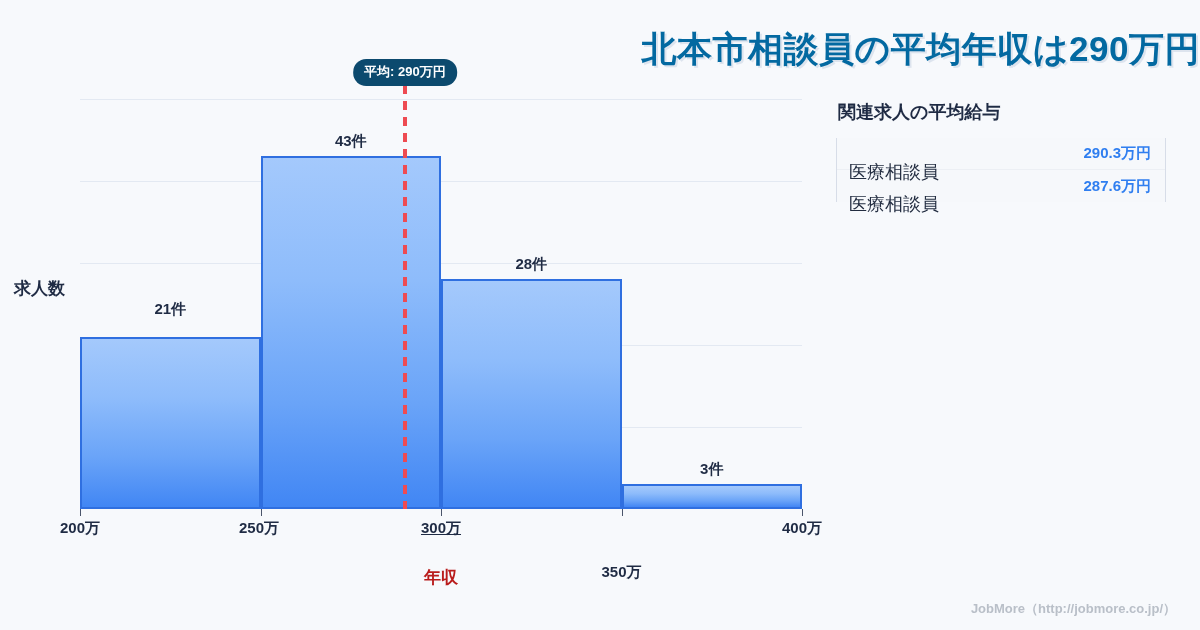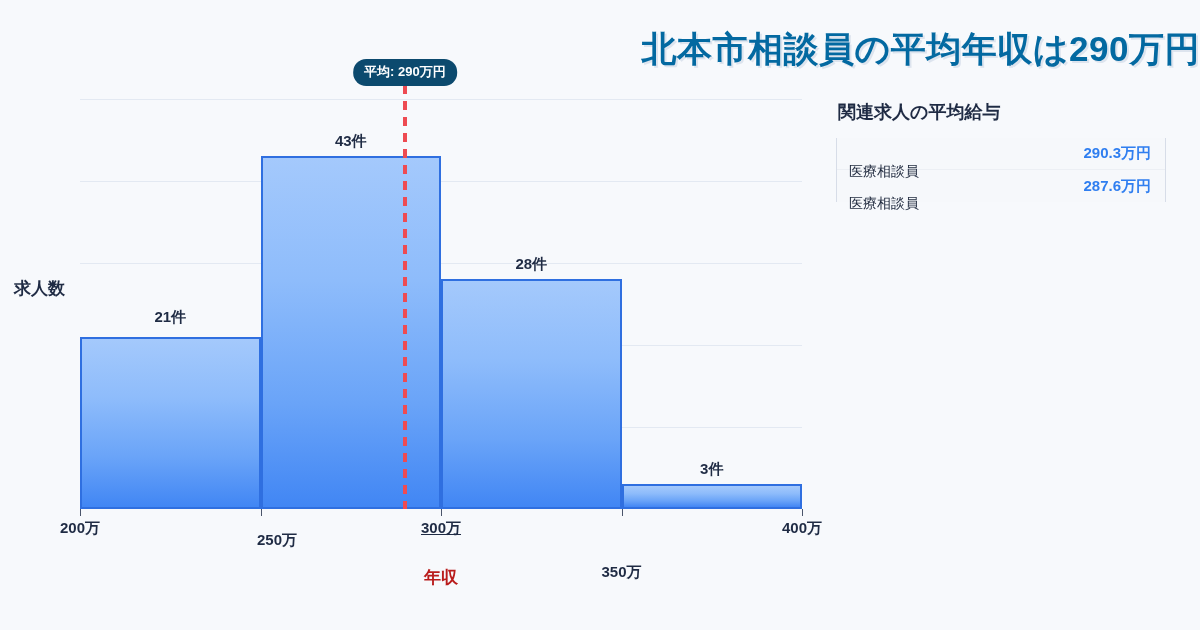--- a/index.html
+++ b/index.html
@@ -153,21 +153,21 @@
     justify-content: space-between;
     height: 32px;
     padding: 0 14px 0 12px;
     box-sizing: border-box;
     border-bottom: 1px solid #eceff4;
   }
   .side-row:last-child { border-bottom: none; }
   .side-row.odd  { background: #f6f8fb; }
   .side-row.even { background: #ffffff; }
   .side-row-label {
-    font-size: 14px;
+    font-size: 18px;
     color: #222c40;
     margin-top: 36px;
   }
   .side-row-value {
     font-size: 15px;
     font-weight: bold;
     color: #2f7ef0;
   }
 
   
@@ -191,31 +191,31 @@
   <div class="y-axis-title">求人数</div>
 
   <div class="plot" id="plot">
       <div class="gridline" style="top: 0px;"></div>
       <div class="gridline" style="top: 82px;"></div>
       <div class="gridline" style="top: 164px;"></div>
       <div class="gridline" style="top: 246px;"></div>
       <div class="gridline" style="top: 328px;"></div>
       <div class="axis-baseline"></div>
       <div class="bar" style="left: 0px; width: 180.5px; height: 172.2px;"></div>
-      <div class="bar-label" style="left: 90.25px; top: 209px;">21件</div>
+      <div class="bar-label" style="left: 90.25px; top: 201px;">21件</div>
       <div class="bar" style="left: 180.5px; width: 180.5px; height: 352.6px;"></div>
       <div class="bar-label" style="left: 270.75px; top: 33.4px;">43件</div>
       <div class="bar" style="left: 361px; width: 180.5px; height: 229.6px;"></div>
       <div class="bar-label" style="left: 451.25px; top: 156.4px;">28件</div>
       <div class="bar" style="left: 541.5px; width: 180.5px; height: 24.6px;"></div>
       <div class="bar-label" style="left: 631.75px; top: 361.4px;">3件</div>
       <div class="tick" style="left: 0px;"></div>
       <div class="tick-label" style="left: 0px;">200万</div>
       <div class="tick" style="left: 180.5px;"></div>
-      <div class="tick-label" style="left: 197px; margin-top: 12px;">250万</div>
+      <div class="tick-label" style="left: 179px;">250万</div>
       <div class="tick" style="left: 361px;"></div>
       <div class="tick-label" style="left: 361px; text-decoration: underline;">300万</div>
       <div class="tick" style="left: 541.5px;"></div>
       <div class="tick-label" style="left: 541.5px; margin-top: 44px;">350万</div>
       <div class="tick" style="left: 722px;"></div>
       <div class="tick-label" style="left: 722px;">400万</div>
       <div class="avg-line" style="left: 324.9px;"></div>
       <div class="avg-badge" style="left: 324.9px;">平均: 290万円</div>
     </div>
 
@@ -228,14 +228,15 @@
           <span class="side-row-label">医療相談員</span>
           <span class="side-row-value">290.3万円</span>
         </div>
         <div class="side-row odd">
           <span class="side-row-label">医療相談員</span>
           <span class="side-row-value">287.6万円</span>
         </div>
       </div>
   </div>
 
+  <div class="footer">JobMore（http://jobmore.co.jp/）</div>
 
 </div>
 
 </body></html>

